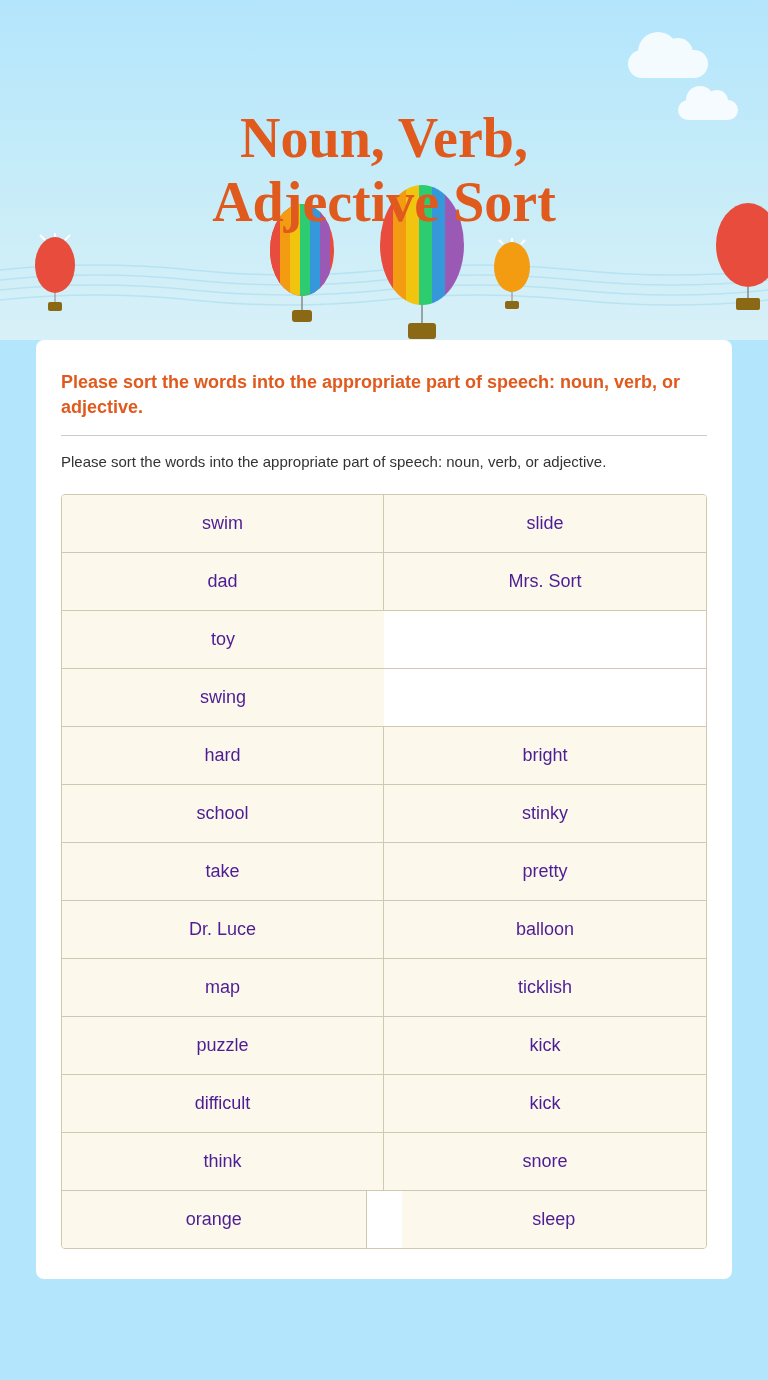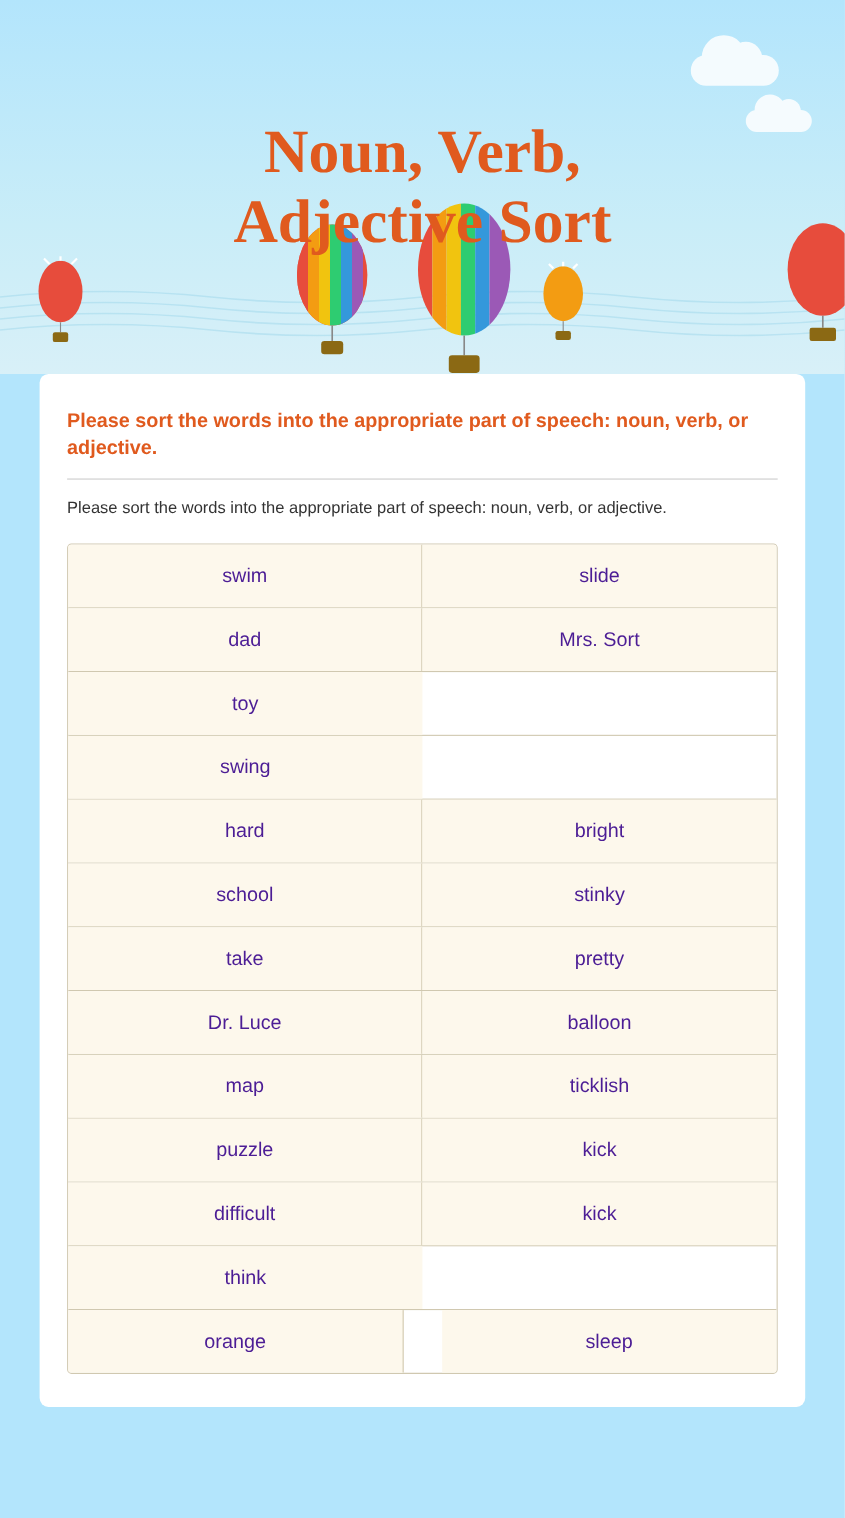--- a/index.html
+++ b/index.html
@@ -250,19 +250,20 @@
       <div class="word-row">
         <div class="word-cell">puzzle</div>
         <div class="word-cell">kick</div>
       </div>
       <div class="word-row">
         <div class="word-cell">difficult</div>
         <div class="word-cell">kick</div>
       </div>
       <div class="word-row">
         <div class="word-cell">think</div>
+        <div class="word-cell">snore</div>
       </div>
       <div class="word-row">
         <div class="word-cell">orange</div>
         <div class="word-cell">sleep</div>
       </div>
     </div>
 </div>
 
 </body></html>

